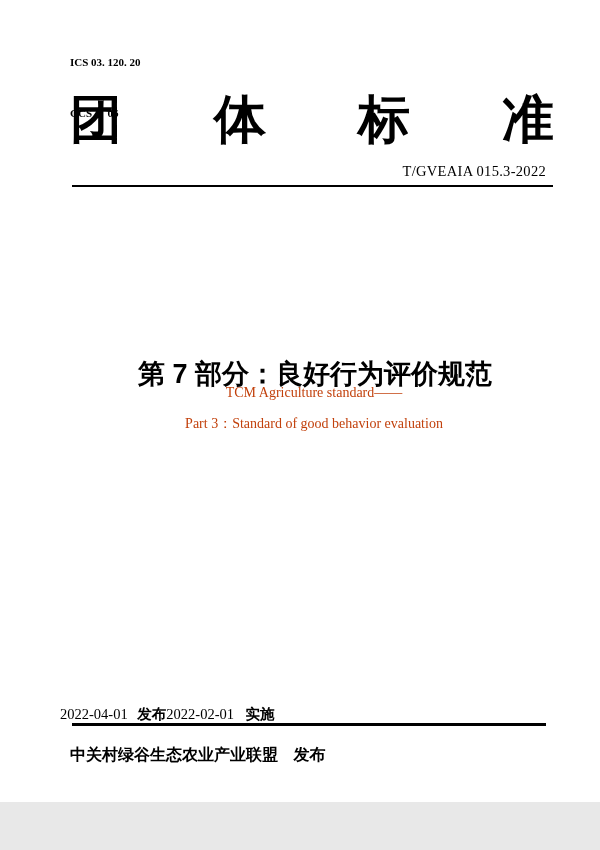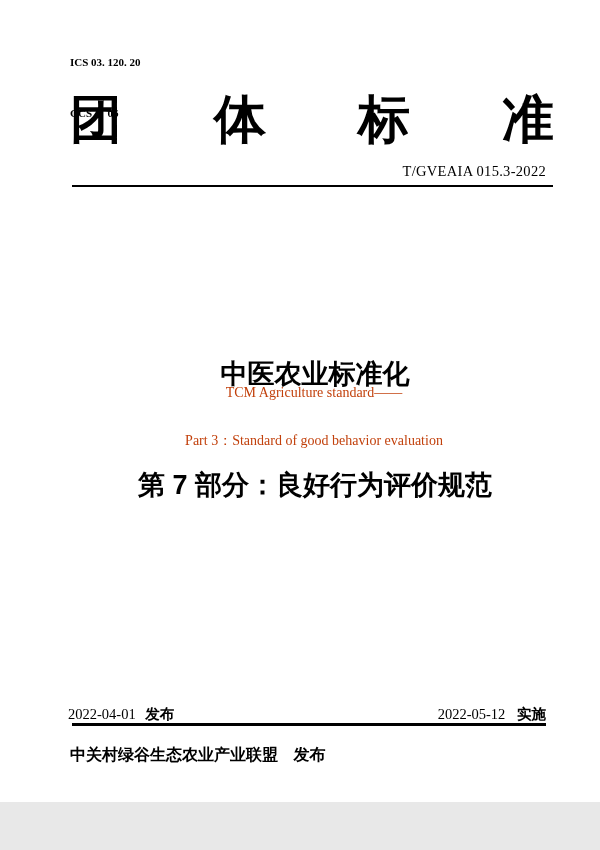--- a/index.html
+++ b/index.html
@@ -75,29 +75,29 @@
     left: 70px;
     top: 386px;
     width: 488px;
     text-align: center;
     font-family: "Liberation Serif", serif;
     font-size: 14px;
     line-height: 14px;
     color: #c2410c;
   }
   .en-title .en-line2 {
-    margin-top: 34px;
+    margin-top: 17px;
   }
   .footer-dates {
     position: absolute;
-    left: 68px;
+    left: 60px;
     right: 54px;
     top: 705px;
     display: flex;
-    justify-content: space-between;
+    justify-content: flex-start;
     font-family: "Liberation Serif", serif;
     font-size: 14.5px;
     line-height: 18px;
   }
   .zh-label {
     font-weight: bold;
     margin-left: 6px;
   }
   .date-right .zh-label {
     margin-left: 8px;
@@ -137,36 +137,35 @@
     <span>体</span>
     <span>标</span>
     <span>准</span>
   </div>
 
   <div class="std-number">T/GVEAIA 015.3-2022</div>
 
   <div class="rule rule-top"></div>
 
   <div class="doc-title">
-    <div>中医农业标准化</div>
     <div>第 7 部分：良好行为评价规范</div>
   </div>
 
   <div class="en-title">
     <div class="en-line1">TCM Agriculture standard——</div>
     <div class="en-line2">Part 3：Standard of good behavior evaluation</div>
   </div>
 
   <div class="footer-dates">
     <div class="date-left">
       <span>2022-04-01</span>
       <span class="zh-label">发布</span>
     </div>
     <div class="date-right">
-      <span>2022-05-12</span>
+      <span>2022-02-01</span>
       <span class="zh-label">实施</span>
     </div>
   </div>
 
   <div class="rule rule-bottom"></div>
 
   <div class="publisher">
     <span>中关村绿谷生态农业产业联盟</span>
     <span class="pub-action">发布</span>
   </div>

